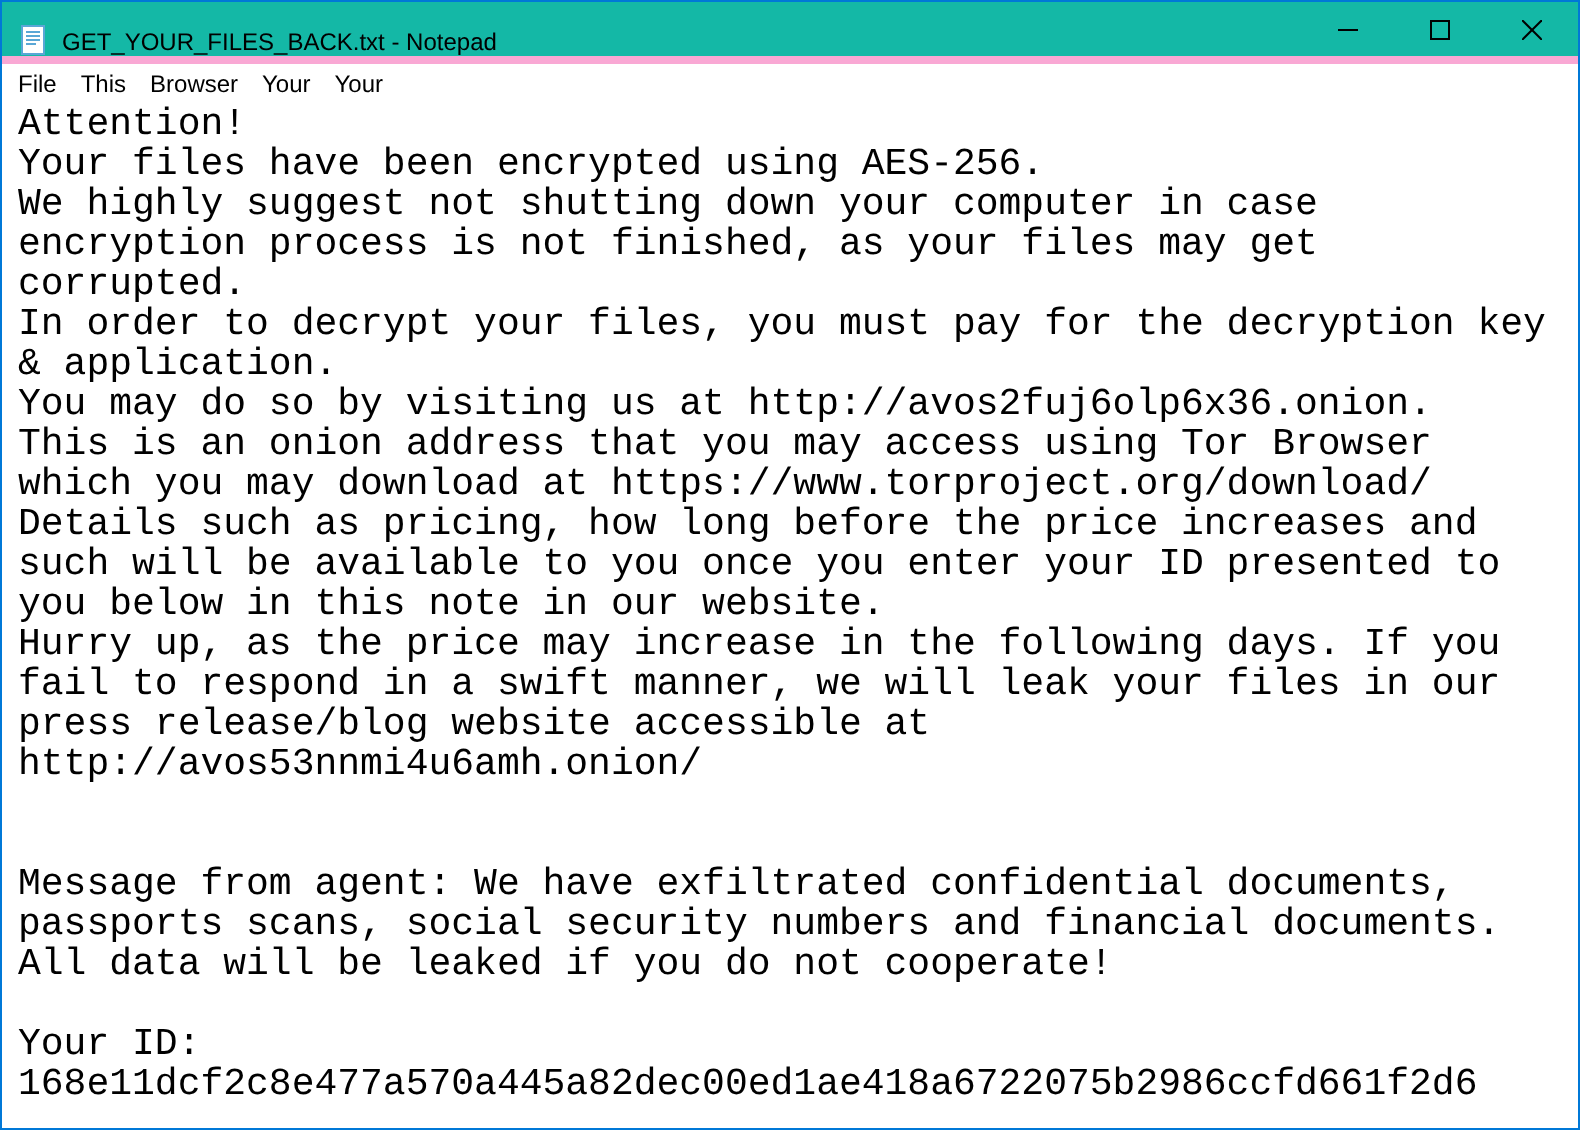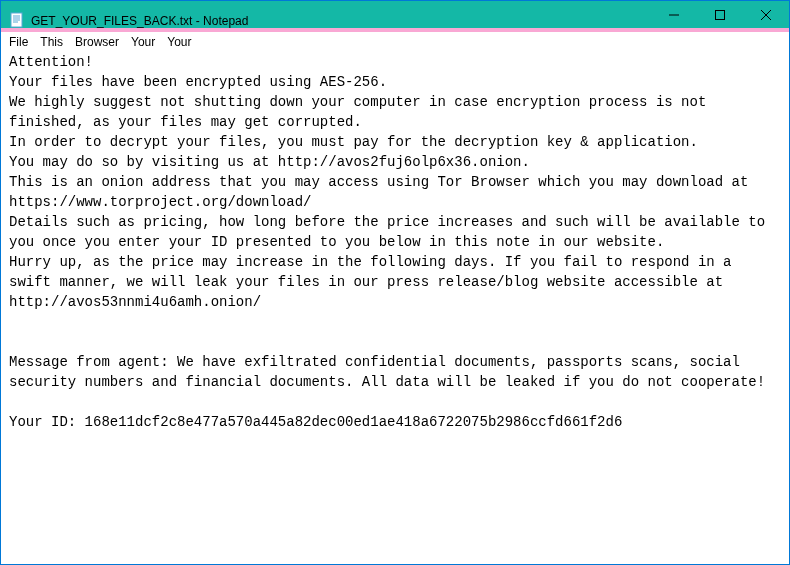--- a/index.html
+++ b/index.html
@@ -53,21 +53,21 @@
     font-size: 12px;
     background: #fff;
   }
   .menu-item {
     padding: 1px 6px;
     cursor: pointer;
   }
   .content {
     padding: 0 8px 8px 8px;
     font-family: Consolas, "Courier New", monospace;
-    font-size: 14px;
+    font-size: 19px;
     line-height: 20px;
     white-space: pre-wrap;
     word-wrap: break-word;
     color: #000;
     height: calc(100% - 51px);
     overflow: hidden;
   }
 </style>
 </head>
 <body>

